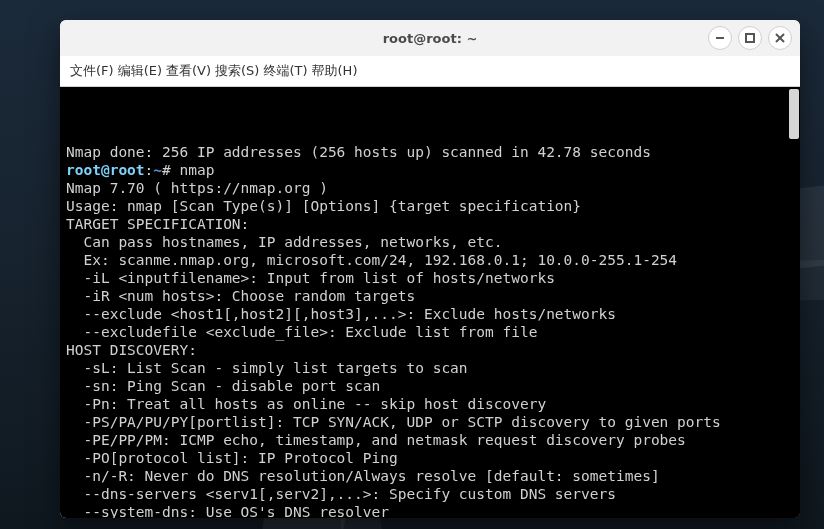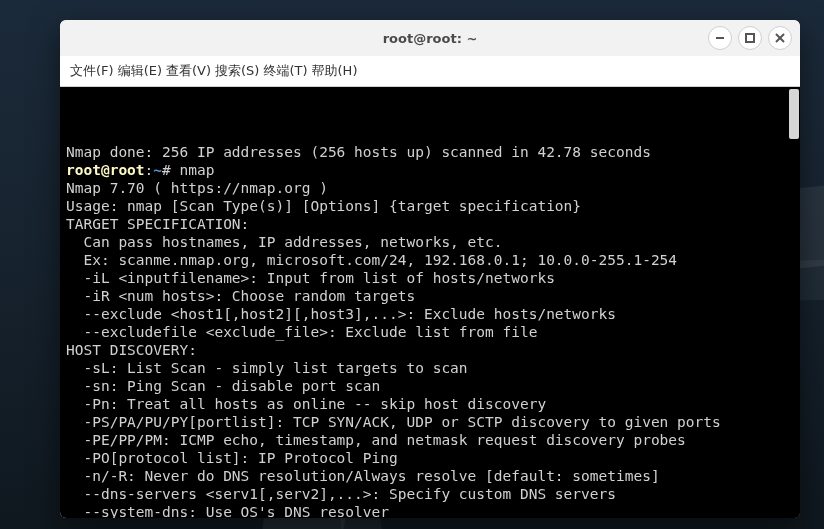--- a/index.html
+++ b/index.html
@@ -23,21 +23,21 @@
   .win-btn svg{width:10px;height:10px;stroke:#555;stroke-width:2;fill:none;}
 
   .menubar{height:30px;background:#ffffff;border-bottom:1px solid #d0d0d0;
     display:flex;align-items:center;padding:0 8px;}
   .menu-item{font-size:13px;color:#333;cursor:pointer;padding:4px 2px;}
 
   .terminal{flex:1;background:#000;color:#d1d1d1;font-family:"DejaVu Sans Mono","Liberation Mono",monospace;
     font-size:14.5px;line-height:18px;padding:2px 6px 19px 6px;overflow:hidden;position:relative;white-space:pre;}
   .terminal .scrollbar{position:absolute;right:0;top:0;width:12px;height:100%;background:#000;}
   .terminal .thumb{position:absolute;right:1px;top:2px;width:10px;height:50px;background:#d6d6d6;border-radius:2px;}
-  .red{color:#fef9c3;font-weight:bold;}
+  .red{color:#7dd3fc;font-weight:bold;}
   .blue{color:#5990d6;font-weight:bold;}
   .line{display:block;}
 </style>
 </head>
 <body>
 <div class="bg-swoosh"></div>
 <div class="bg-swoosh2"></div>
 
 <div class="window">
 

